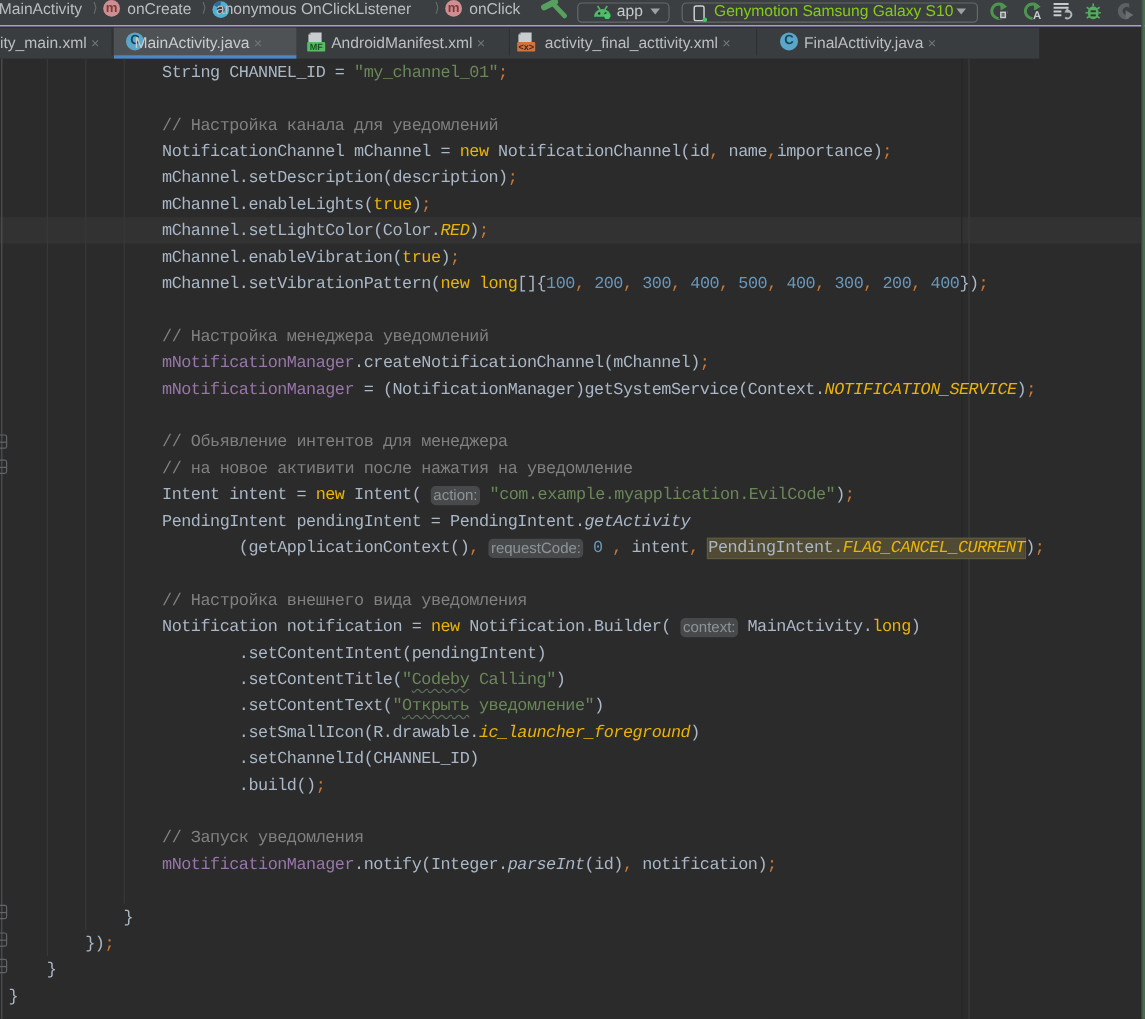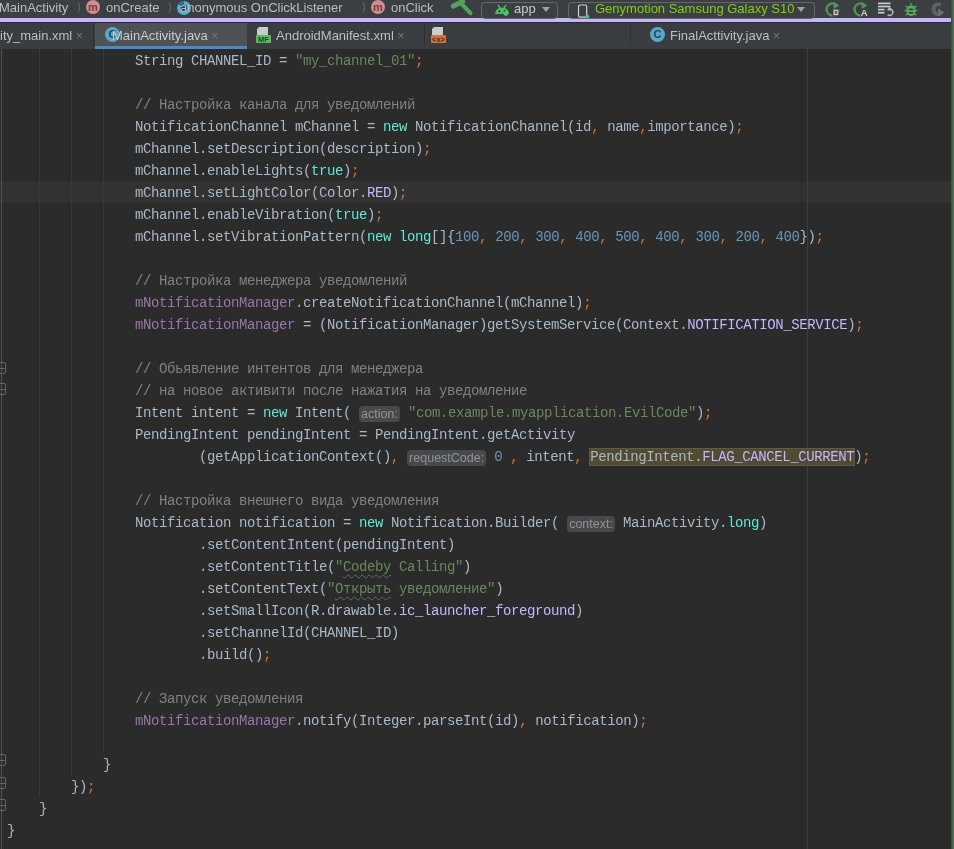--- a/index.html
+++ b/index.html
@@ -1,28 +1,28 @@
 <!DOCTYPE html>
 <html><head><meta charset="utf-8"><style>
 *{margin:0;padding:0;box-sizing:border-box}
 html,body{width:954px;height:849px;overflow:hidden;background:#2b2b2b;font-family:"Liberation Sans",sans-serif}
-#toolbar{position:absolute;left:0;top:0;width:954px;height:22px;background:#3c3f41;border-bottom:4px solid #c4b5fd}
+#toolbar{position:absolute;left:0;top:0;width:954px;height:22px;background:#3c3f41;border-bottom:1px solid #c4b5fd}
 .bc{position:absolute;top:0;height:15px;line-height:15px;font-size:13px;color:#bbbec0;white-space:nowrap}
 .chev{position:absolute;top:0;height:15px;line-height:15px;font-size:11px;color:#686d70}
 .cir{position:absolute;border-radius:50%;text-align:center}
-#tabbar{position:absolute;left:0;top:23px;width:954px;height:26px;background:#3a3d3f}
+#tabbar{position:absolute;left:0;top:23px;width:866px;height:26px;background:#3a3d3f}
 .tab{position:absolute;top:0;height:24px;line-height:25px;font-size:13px;color:#bcbec0;white-space:nowrap}
 .tabx{color:#72767a;font-size:12px}
 .sep{position:absolute;top:1px;width:1px;height:22px;background:#2e3032}
 #editor{position:absolute;left:0;top:49px;width:954px;height:800px;background:#2b2b2b}
 pre{position:absolute;left:7px;top:1px;font-family:"Liberation Mono",monospace;font-size:14px;letter-spacing:-0.4px;line-height:22px;color:#a9b7c6}
-.k{color:#5eead4}.s{color:#6a8759}.n{color:#6897bb}.c{color:#808080}.p{color:#cc7832}
+.k{color:#eab308}.s{color:#6a8759}.n{color:#6897bb}.c{color:#808080}.p{color:#cc7832}
 .f{color:#9876aa;text-underline-offset:2px}
-.sc{color:#c4b5fd;}
-.sm{}
+.sc{color:#eab308;font-style:italic}
+.sm{font-style:italic}
 .hint{display:inline-block;font-family:"Liberation Sans",sans-serif;font-size:12.5px;letter-spacing:0;color:#8e9496;background:#47494b;border-radius:4px;padding:0 2px;height:16px;line-height:16px;vertical-align:-1px}
 .box{background:#514b34;box-shadow:0 0 0 1px #615a3e}
 .typo{text-decoration:underline wavy #5a6e5a 1px;text-underline-offset:3px}
 .vline{position:absolute;top:0;width:1px;height:800px}
 .fold{position:absolute;left:-4px;width:10px;height:12px;border:1px solid #606567;border-radius:2px}
 .fold i{position:absolute;left:0;right:0;top:5px;height:1px;background:#606567;display:block}
 </style></head><body>
 <div id="toolbar">
   <span class="bc" style="left:-1px">MainActivity</span>
   <span class="chev" style="left:77px">⟩</span>
@@ -116,20 +116,21 @@
       <text x="8.5" y="15.6" font-size="7.5" font-weight="bold" font-family="Liberation Sans" fill="#14501e" text-anchor="middle">MF</text>
     </svg>
   <span class="tab" style="left:276px">AndroidManifest.xml <span class="tabx">×</span></span>
   <div class="sep" style="left:424px"></div>
   <svg style="position:absolute;left:430px;top:3px" width="17" height="18" viewBox="0 0 17 18">
       <path d="M4 1 L13 1 L13 9 L2 9 L2 3 Z" fill="#c8cdd0"></path>
       <path d="M4 1 L4 3 L2 3 Z" fill="#8e9396"></path>
       <rect x="1" y="9" width="15" height="8" rx="1" fill="#ce7341"></rect>
       <text x="8.5" y="15.6" font-size="7.5" font-weight="bold" font-family="Liberation Sans" fill="#4f2410" text-anchor="middle">&lt;x&gt;</text>
     </svg>
+  <span class="tab" style="left:454px">activity_final_acttivity.xml <span class="tabx">×</span></span>
   <div class="sep" style="left:630px"></div>
   <span class="cir" style="left:650px;top:4px;width:15px;height:15px;background:#5ba7c7;color:#17455e;font-size:11px;line-height:15px;font-weight:bold">C</span>
   <span class="tab" style="left:670px">FinalActtivity.java <span class="tabx">×</span></span>
 </div>
 <div id="editor">
   <div style="position:absolute;left:0;top:132px;width:951px;height:22px;background:#323232"></div>
   <div class="vline" style="left:39px;background:#383838;height:748px"></div>
   <div class="vline" style="left:71px;background:#383838;height:726px"></div>
   <div class="vline" style="left:103px;background:#383838;height:704px"></div>
   <div class="vline" style="left:801px;background:#272727"></div>

